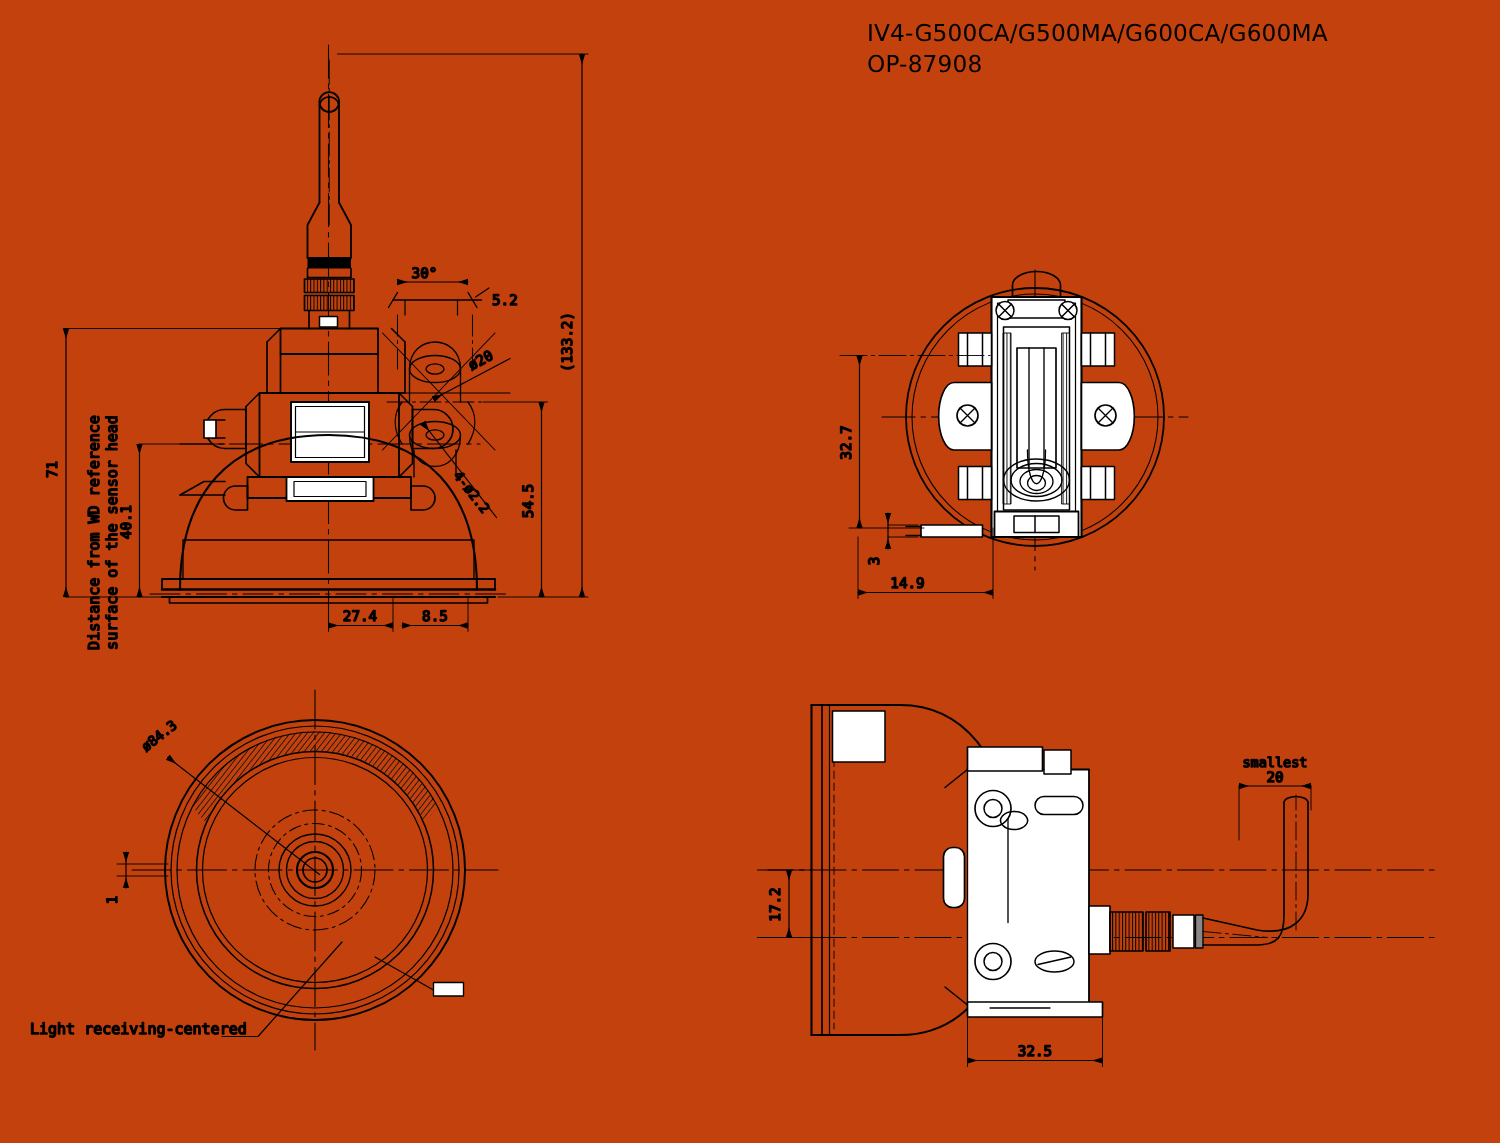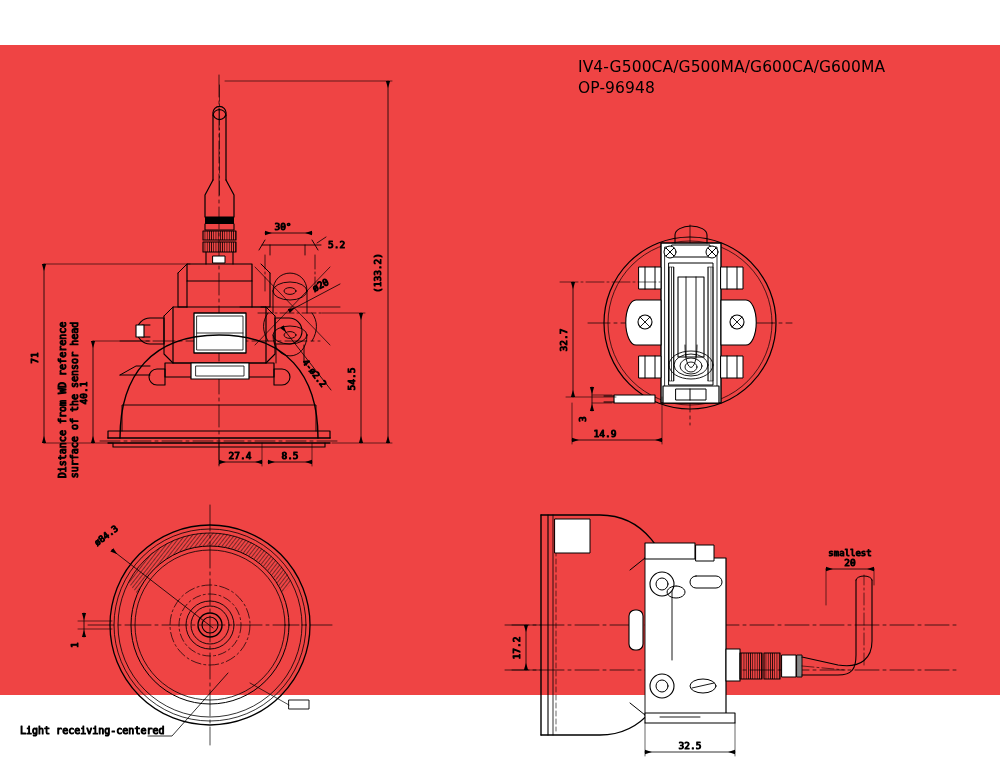--- a/index.html
+++ b/index.html
@@ -2,38 +2,38 @@
 <html><head>
 <meta charset="utf-8">
 <title>Technical Drawing</title>
 <style>
   html,body{margin:0;padding:0;background:#ffffff;}
   body{
     width:1000px;height:762px;
     font-family:"DejaVu Sans",sans-serif;
     color:#000;overflow:hidden;position:relative;
   }
-  #sheet{position:absolute;left:0;top:0;width:1000px;height:650px;background:#ef4444;margin-top:45px;}
+  #sheet{position:absolute;left:0;top:0;width:1000px;height:762px;background:#c2410c;}
   .hdr{position:absolute;left:578px;top:12px;font-family:"DejaVu Sans",sans-serif;font-size:15.5px;line-height:21px;color:#000;letter-spacing:.1px;white-space:nowrap;}
   .hdr div{height:21px;}
   svg{position:absolute;left:0;top:0;width:1000px;height:762px;}
   text{font-family:"DejaVu Sans Mono","Liberation Mono",monospace;fill:#000;}
   .dim{font-size:9.5px;}
   .dim2{font-size:9px;}
   .note{font-size:10px;}
   .lbl{font-size:9px;}
 </style>
 </head>
 <body>
 
 <div id="sheet">
 
   <div class="hdr">
     <div>IV4-G500CA/G500MA/G600CA/G600MA</div>
-    <div>OP-96948</div>
+    <div>OP-87908</div>
   </div>
 
   <svg viewBox="0 0 1000 762">
     <defs>
       <marker id="ah" markerWidth="9" markerHeight="7" refX="8.6" refY="3.5" orient="auto">
         <path d="M0,3.5 L9,0.7 L9,6.3 Z" fill="#000"></path>
       </marker>
       <marker id="ahr" markerWidth="9" markerHeight="7" refX="0.4" refY="3.5" orient="auto">
         <path d="M9,3.5 L0,0.7 L0,6.3 Z" fill="#000"></path>
       </marker>

